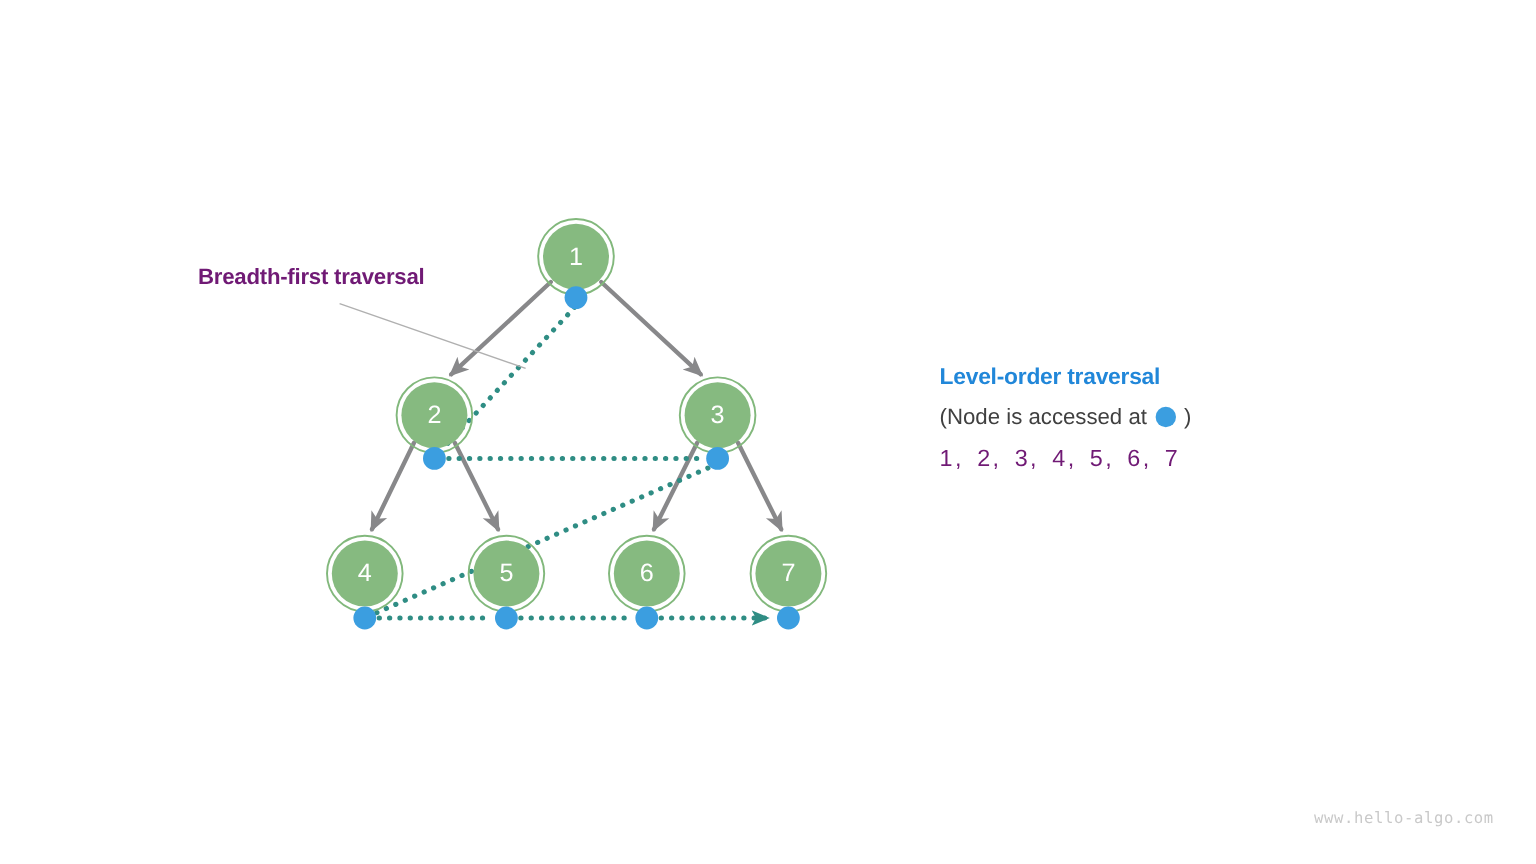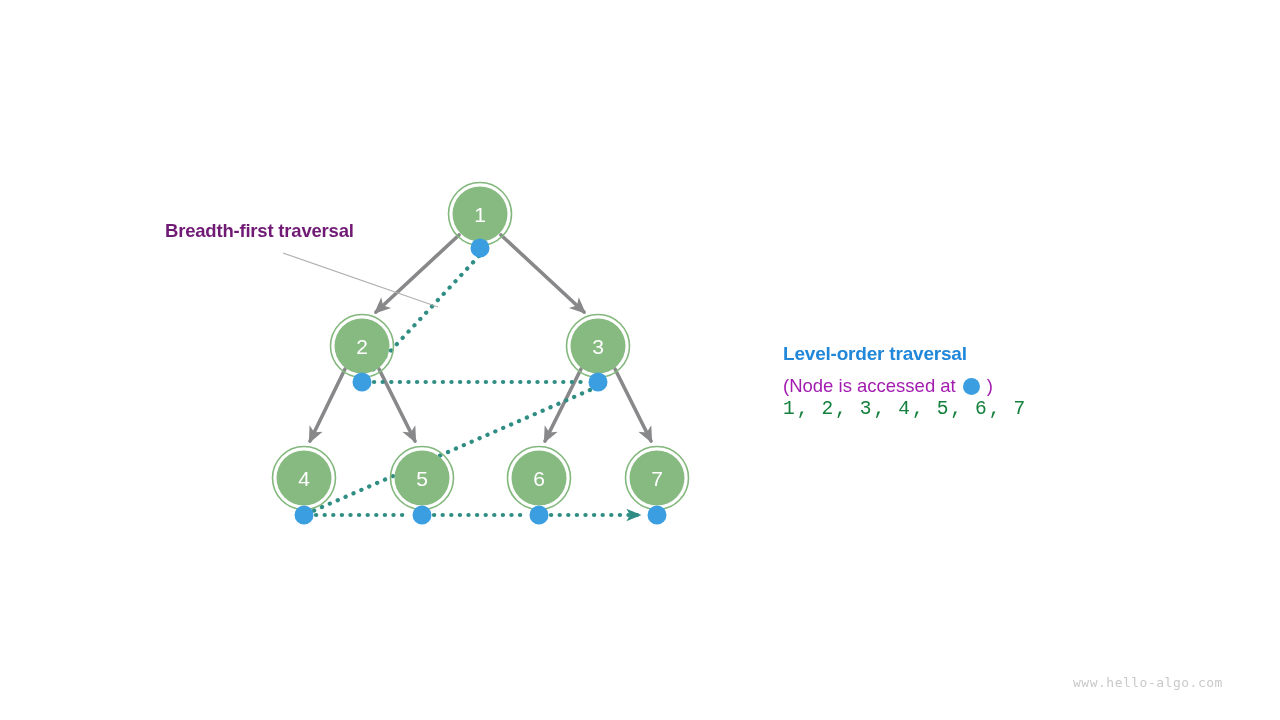--- a/index.html
+++ b/index.html
@@ -41,54 +41,53 @@
     width: 420px;
   }
   .panel-title {
     font-family: "Liberation Sans", sans-serif;
     font-size: 19px;
     font-weight: bold;
     letter-spacing: -0.2px;
     color: #2187d9;
     white-space: nowrap;
     line-height: 22px;
-    margin-top: 39px;
   }
   .panel-sub {
     margin-top: 10px;
     font-family: "Liberation Sans", sans-serif;
     font-size: 18.5px;
-    color: #a21caf;
+    color: #404040;
     white-space: nowrap;
     line-height: 22px;
     display: flex;
     align-items: center;
   }
   .panel-sub .legend-dot {
     display: inline-block;
     width: 17px;
     height: 17px;
     border-radius: 50%;
     background: #3b9ee0;
     margin: 0 7px 0 7px;
     flex: 0 0 auto;
   }
   .panel-seq {
-    margin-top: 0;
-    font-family: Liberation Mono, monospace;
+    margin-top: 12px;
+    font-family: Liberation Sans, sans-serif;
     font-size: 19.5px;
-    color: #15803d;
+    color: #701a75;
     white-space: nowrap;
     line-height: 24px;
   }
   .panel-seq span.num { margin-right: 2px; }
   .panel-seq span.comma { margin-right: 13px; }
   .watermark {
     position: absolute;
-    left: 1073px;
+    left: 1095px;
     top: 675px;
     font-family: "DejaVu Sans Mono", "Liberation Mono", monospace;
     font-size: 13px;
     color: #c9c9c9;
     letter-spacing: 0.5px;
     white-space: nowrap;
   }
   .node-label {
     font-family: "Liberation Sans", sans-serif;
     font-size: 21px;

